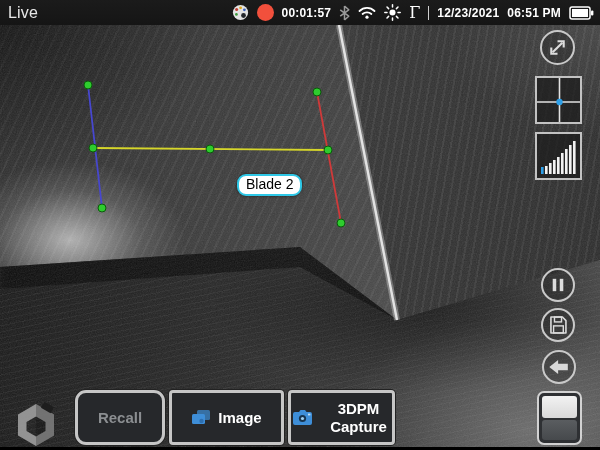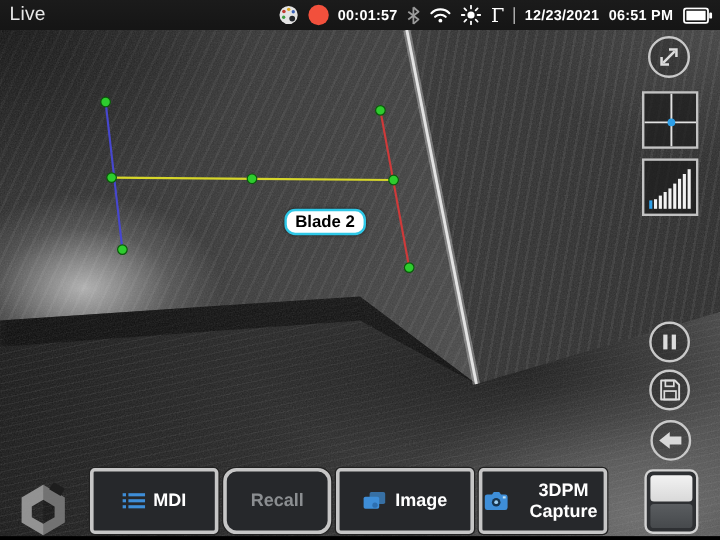--- a/index.html
+++ b/index.html
@@ -46,21 +46,21 @@
   }
   .shadow-band {
     clip-path:polygon(0 242px,300px 222px,397px 295px,300px 242px,0 264px);
     background:rgba(5,5,5,.62); filter:blur(3px);
   }
   .grain { position:absolute; inset:0; opacity:.16; pointer-events:none; }
   .vignette { background:radial-gradient(120% 110% at 50% 45%, transparent 60%, rgba(0,0,0,.35)); pointer-events:none; }
 
   .overlay-svg { position:absolute; inset:0; z-index:10; }
   .blade-label { position:absolute; left:237px; top:149px; z-index:12;
-    background:#fff; color:#000; font-size:14px; font-weight:bold;
+    background:#fff; color:#000; font-size:14px; font-weight:normal;
     border:2.5px solid #2ec7e6; border-radius:9px; padding:0 7px; line-height:17px; height:22px;
     box-shadow:0 0 3px rgba(0,0,0,.6); cursor:pointer; }
 
   
   .ctl { position:absolute; z-index:45; display:flex; align-items:center; justify-content:center; cursor:pointer; }
   .circle-btn { border:2px solid #c9c9c9; border-radius:50%; background:rgba(20,20,20,.25); }
   .square-btn { border:2px solid #c2c2c2; background:rgba(28,28,28,.72); }
   .btn-expand { left:540px; top:30px; width:35px; height:35px; }
   .btn-cross  { left:535px; top:76px; width:47px; height:48px; }
   .btn-bars   { left:535px; top:132px; width:47px; height:48px; }
@@ -219,35 +219,20 @@
     <div class="half bot"></div>
   </div>
 
   <svg class="logo" width="46" height="45" viewBox="0 0 46 45">
     <path fill-rule="evenodd" fill="#9c9c9c" d="M23 2 L41 12.5 V33.5 L23 44 L5 33.5 V12.5 Z  M23 14.5 L32.5 20 V29 L23 34.5 L13.5 29 V20 Z"></path>
     <polygon points="23,2 41,12.5 41,33.5 23,44" fill="rgba(0,0,0,0.22)"></polygon>
     <rect x="29" y="2" width="11" height="7" fill="#1d1d1d" transform="rotate(30,34.5,5.5)"></rect>
   </svg>
 
   <div class="toolbar">
-    <button class="tb tb-mdi">
-      <span class="tb-icon">
-        <svg width="19" height="15" viewBox="0 0 19 15">
-          <g fill="#3e8ed8">
-            <rect x="0" y="1" width="3" height="2.6"></rect>
-              <rect x="5" y="1" width="14" height="2.6"></rect>
-            <rect x="0" y="6" width="3" height="2.6"></rect>
-              <rect x="5" y="6" width="14" height="2.6"></rect>
-            <rect x="0" y="11" width="3" height="2.6"></rect>
-              <rect x="5" y="11" width="14" height="2.6"></rect>
-          </g>
-        </svg>
-      </span>
-      <span>MDI</span>
-    </button>
     <button class="tb tb-recall disabled">
       <span>Recall</span>
     </button>
     <button class="tb tb-image">
       <span class="tb-icon">
         <svg width="20" height="18" viewBox="0 0 20 18">
           <rect x="6" y="1" width="13" height="10" rx="1.5" fill="#3e8ed8" opacity="0.7"></rect>
           <rect x="1" y="5" width="13" height="10" rx="1.5" fill="#3e8ed8"></rect>
           <circle cx="10.5" cy="12" r="2.2" fill="#2d6fb0"></circle>
         </svg>

